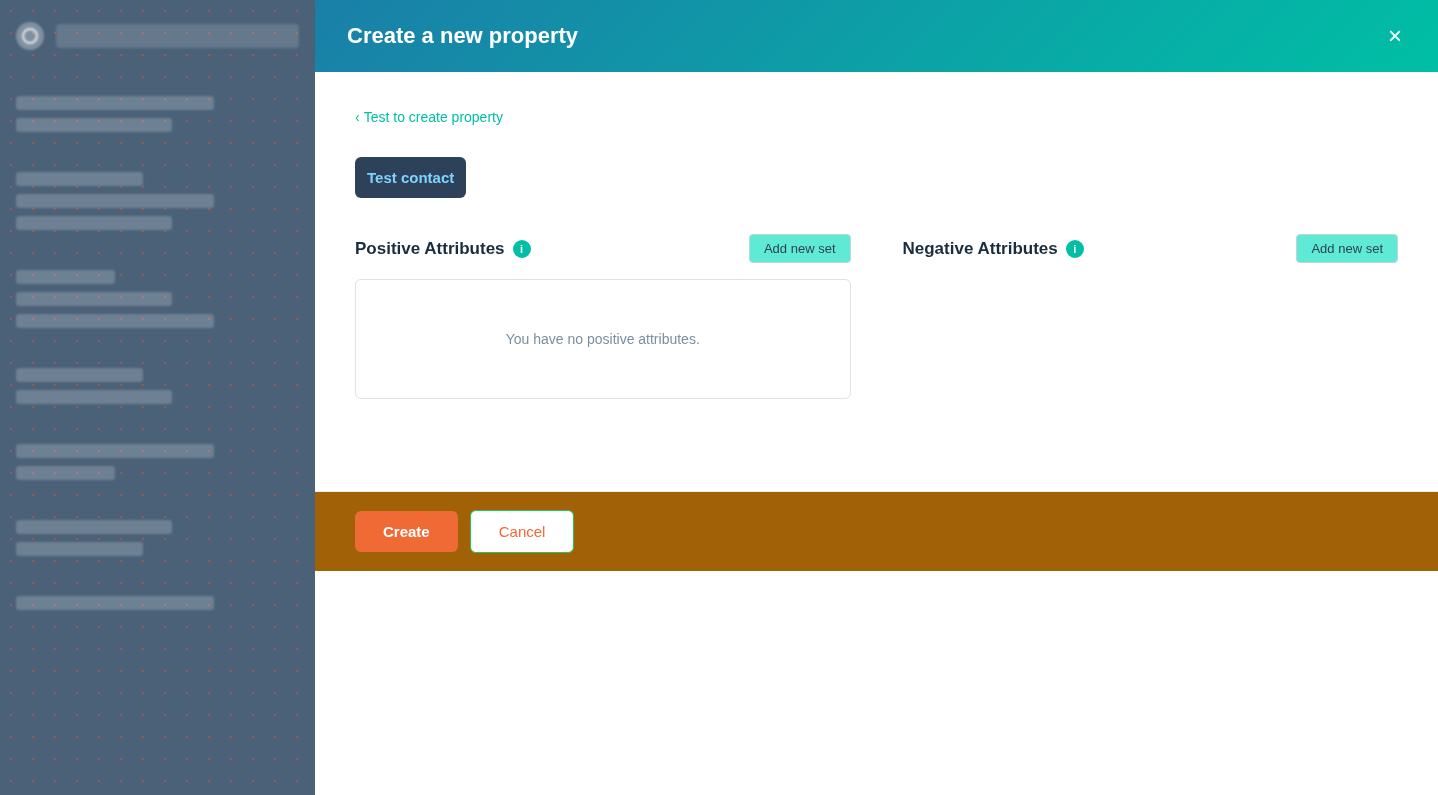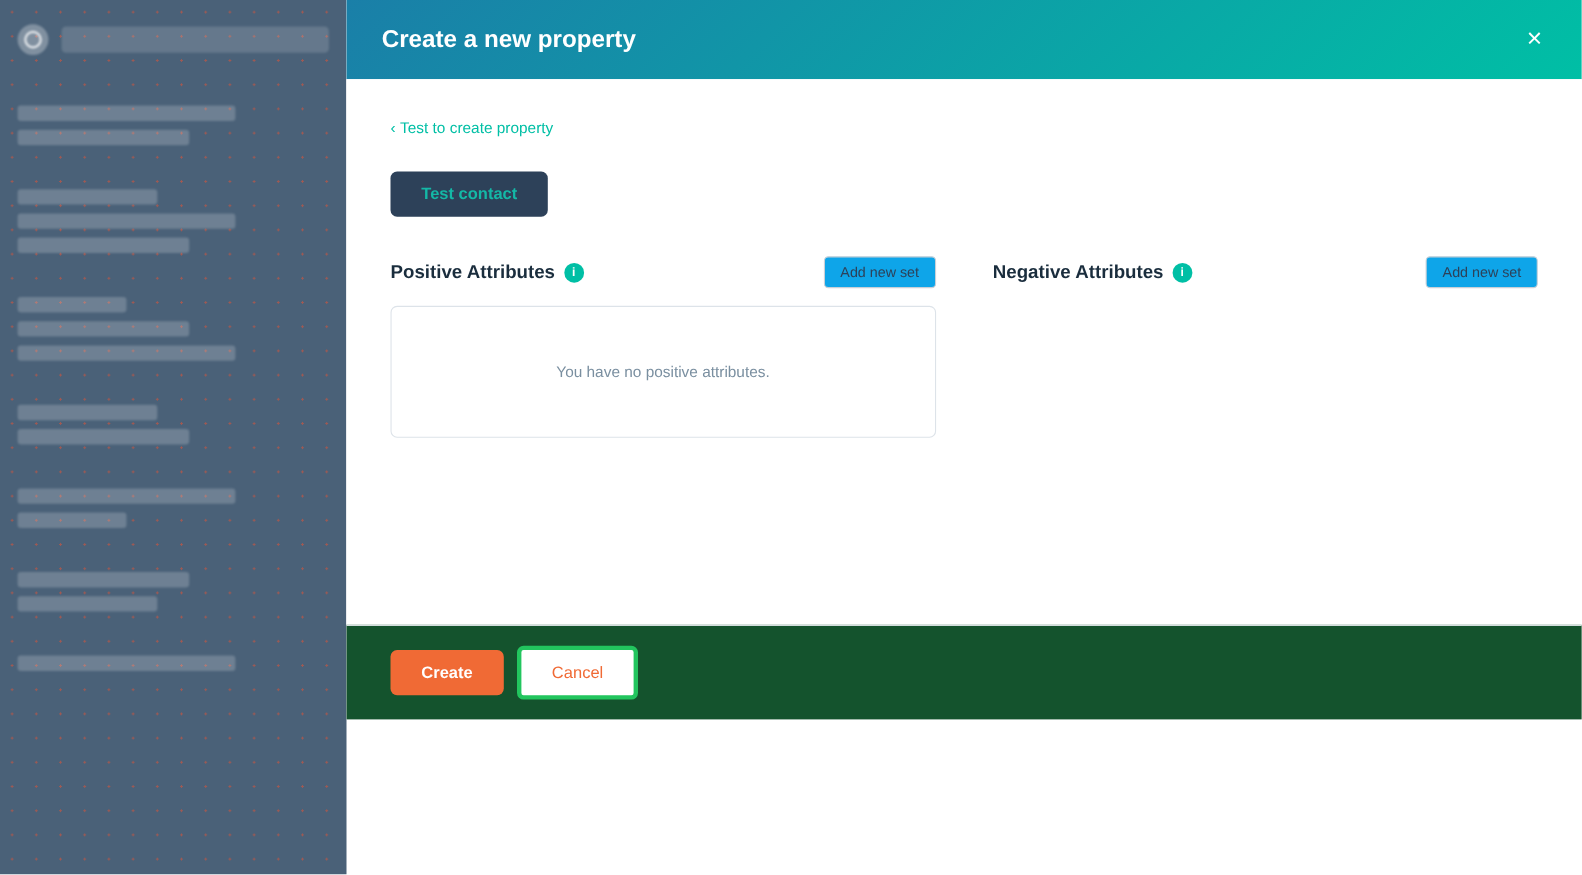--- a/index.html
+++ b/index.html
@@ -81,21 +81,21 @@
     .sidebar-item-blurred.narrow { width: 45%; }
     .sidebar-item-blurred.xnarrow { width: 35%; }
 
     .sidebar-section-gap { height: 24px; }
 
     
     .modal {
       position: absolute;
       top: 0; left: 315px;
       width: 1123px;
-      height: 654px;
+      height: 571px;
       display: flex;
       flex-direction: column;
       background: #fff;
       z-index: 20;
     }
 
     
     .modal-header {
       background: linear-gradient(135deg, #1a7fa8 0%, #00bfa5 100%);
       padding: 0 32px;
@@ -147,24 +147,24 @@
     }
 
     .back-chevron {
       font-size: 14px;
       color: #00bfa5;
     }
 
     
     .test-contact-btn {
       background: #2d4159;
-      color: #14b8a6;
+      color: #7dd3fc;
       border: none;
       border-radius: 6px;
-      padding: 12px 28px;
+      padding: 12px 12px;
       font-size: 15px;
       font-weight: 600;
       cursor: pointer;
       margin-bottom: 36px;
     }
 
     
     .attributes-row {
       display: flex;
       gap: 52px;
@@ -201,21 +201,21 @@
       height: 18px;
       border-radius: 50%;
       background: #00bfa5;
       color: #fff;
       font-size: 11px;
       font-weight: 700;
       cursor: pointer;
     }
 
     .add-new-set-btn {
-      background: #0ea5e9;
+      background: #5eead4;
       border: 1px solid #c8d0d8;
       border-radius: 4px;
       padding: 6px 14px;
       font-size: 13px;
       color: #2d4159;
       cursor: pointer;
       font-weight: 400;
     }
 
     .attribute-empty-box {
@@ -234,39 +234,39 @@
       text-align: right;
     }
 
     
     .modal-footer {
       border-top: 1px solid #e8edf1;
       padding: 18px 40px;
       display: flex;
       align-items: center;
       gap: 12px;
-      background: #14532d;
+      background: #a16207;
       flex-shrink: 0;
     }
 
     .create-btn {
       background: #f06a35;
       color: #fff;
       border: none;
       border-radius: 6px;
       padding: 12px 28px;
       font-size: 15px;
       font-weight: 600;
       cursor: pointer;
     }
 
     .cancel-btn {
       background: #fff;
       color: #f06a35;
-      border: 4px solid #22c55e;
+      border: 1px solid #22c55e;
       border-radius: 6px;
       padding: 12px 28px;
       font-size: 15px;
       font-weight: 500;
       cursor: pointer;
     }
   </style>
 </head>
 <body>
 

